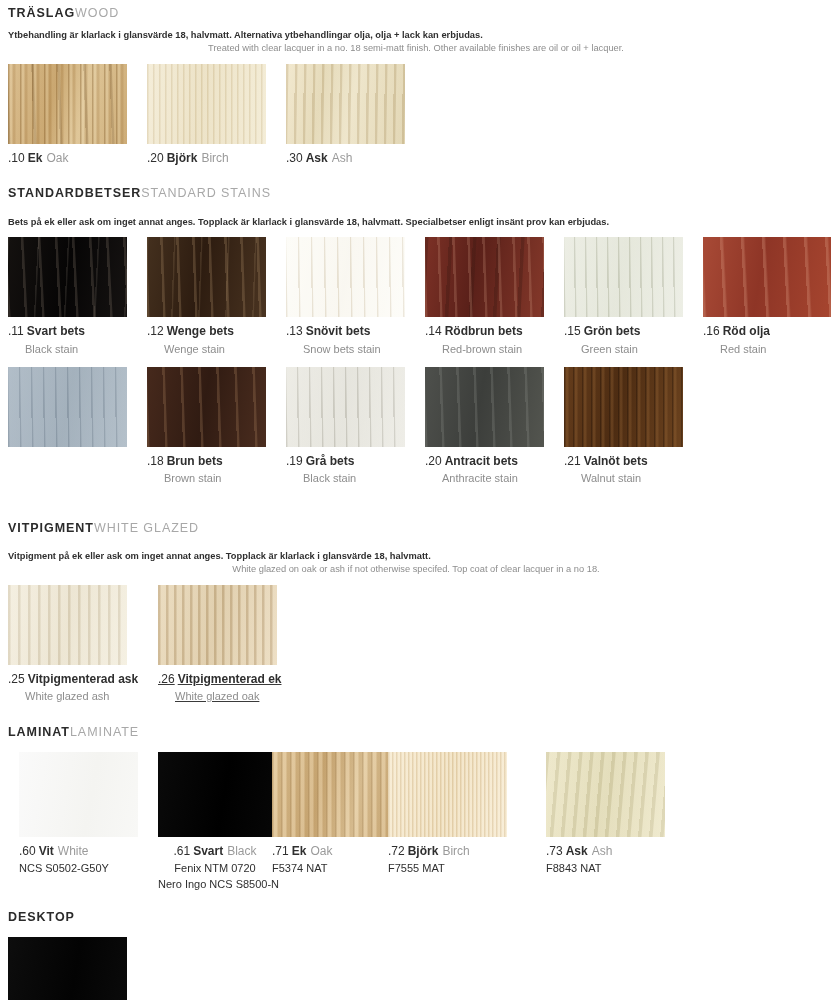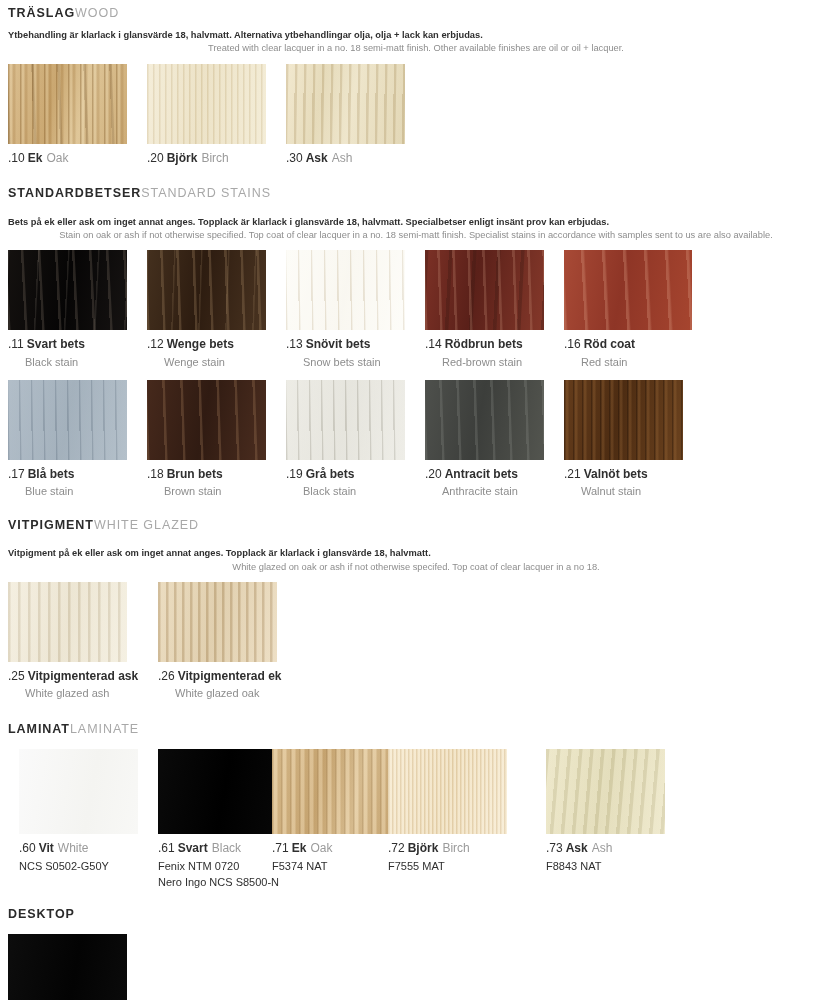--- a/index.html
+++ b/index.html
@@ -277,21 +277,20 @@
     </div>
   </div>
 
   <div class="section" style="margin-top:20px;">
     <div class="sec-head">
       <span class="sv">STANDARDBETSER</span>
       <span class="en">STANDARD STAINS</span>
     </div>
     <div class="desc" style="margin-top:16px;">
       <span class="sv">Bets på ek eller ask om inget annat anges. Topplack är klarlack i glansvärde 18, halvmatt. Specialbetser enligt insänt prov kan erbjudas.</span>
-      <span class="en">Stain on oak or ash if not otherwise specified. Top coat of clear lacquer in a no. 18 semi-matt finish. Specialist stains in accordance with samples sent to us are also available.</span>
     </div>
   </div>
 
   <div style="padding-left:8px;margin-top:9px;">
     <div class="row">
       <div class="cell" style="width:139px;">
         <div class="sw">
             <span class="grain g-black"></span>
           </div>
         <div class="lbl">
@@ -317,42 +316,47 @@
           <div class="l2">Snow bets stain</div>
         </div>
       </div>
       <div class="cell" style="width:139px;">
         <div class="sw">
             <span class="grain g-redbrown"></span>
           </div>
         <div class="lbl">
           <div class="l1"><span class="code">.14</span><span class="nm">Rödbrun bets</span></div>
           <div class="l2">Red-brown stain</div>
+        </div>
+      </div>
+      <div class="cell" style="width:139px;">
+        <div class="sw">
+            <span class="grain g-green"></span>
+          </div>
+        <div class="lbl">
+          <div class="l1"><span class="code">.15</span><span class="nm">Grön bets</span></div>
+          <div class="l2">Green stain</div>
         </div>
       </div>
       <div class="cell" style="width:128px;">
         <div class="sw" style="width:128px;">
             <span class="grain g-red"></span>
           </div>
         <div class="lbl">
-          <div class="l1"><span class="code">.16</span><span class="nm">Röd coat</span></div>
+          <div class="l1"><span class="code">.16</span><span class="nm">Röd olja</span></div>
           <div class="l2">Red stain</div>
         </div>
       </div>
     </div>
 
     <div class="row" style="margin-top:11px;">
       <div class="cell" style="width:139px;">
         <div class="sw">
             <span class="grain g-blue"></span>
           </div>
-        <div class="lbl">
-          <div class="l1"><span class="code">.17</span><span class="nm">Blå bets</span></div>
-          <div class="l2">Blue stain</div>
-        </div>
       </div>
       <div class="cell" style="width:139px;">
         <div class="sw">
             <span class="grain g-brown"></span>
           </div>
         <div class="lbl">
           <div class="l1"><span class="code">.18</span><span class="nm">Brun bets</span></div>
           <div class="l2">Brown stain</div>
         </div>
       </div>
@@ -379,40 +383,40 @@
             <span class="grain g-walnut"></span>
           </div>
         <div class="lbl">
           <div class="l1"><span class="code">.21</span><span class="nm">Valnöt bets</span></div>
           <div class="l2">Walnut stain</div>
         </div>
       </div>
     </div>
   </div>
 
-  <div class="section" style="margin-top:20px;">
+  <div class="section" style="margin-top:36px;">
     <div class="sec-head">
       <span class="sv">VITPIGMENT</span>
       <span class="en">WHITE GLAZED</span>
     </div>
     <div class="desc" style="margin-top:15px;">
       <span class="sv">Vitpigment på ek eller ask om inget annat anges. Topplack är klarlack i glansvärde 18, halvmatt.</span>
       <span class="en">White glazed on oak or ash if not otherwise specifed. Top coat of clear lacquer in a no 18.</span>
     </div>
     <div class="row" style="margin-top:9px;">
       <div class="cell" style="width:150px;">
         <div class="sw">
             <span class="grain g-wgash"></span>
           </div>
         <div class="lbl">
           <div class="l1"><span class="code">.25</span><span class="nm">Vitpigmenterad ask</span></div>
           <div class="l2">White glazed ash</div>
         </div>
       </div>
-      <div class="cell" style="width:139px;">
+      <div class="cell" style="width:139px;text-decoration:underline;">
         <div class="sw">
             <span class="grain g-wgoak"></span>
           </div>
         <div class="lbl">
           <div class="l1"><span class="code">.26</span><span class="nm">Vitpigmenterad ek</span></div>
           <div class="l2">White glazed oak</div>
         </div>
       </div>
     </div>
   </div>
@@ -425,21 +429,21 @@
     <div class="row" style="margin-top:13px;">
       <div class="cell" style="width:139px;margin-left:11px;">
         <div class="sw lam">
             <span class="grain g-lamwhite"></span>
           </div>
         <div class="lbl">
           <div class="l1"><span class="code">.60</span><span class="nm">Vit</span><span class="tr">White</span></div>
           <div class="l2 dark">NCS S0502-G50Y</div>
         </div>
       </div>
-      <div class="cell" style="width:114px;">
+      <div class="cell" style="width:114px;text-align:center;">
         <div class="sw lam">
             <span class="grain g-lamblack"></span>
           </div>
         <div class="lbl">
           <div class="l1"><span class="code">.61</span><span class="nm">Svart</span><span class="tr">Black</span></div>
           <div class="l2 dark">Fenix NTM 0720</div>
           <div class="l2 dark">Nero Ingo  NCS S8500-N</div>
         </div>
       </div>
       <div class="cell" style="width:116px;">

